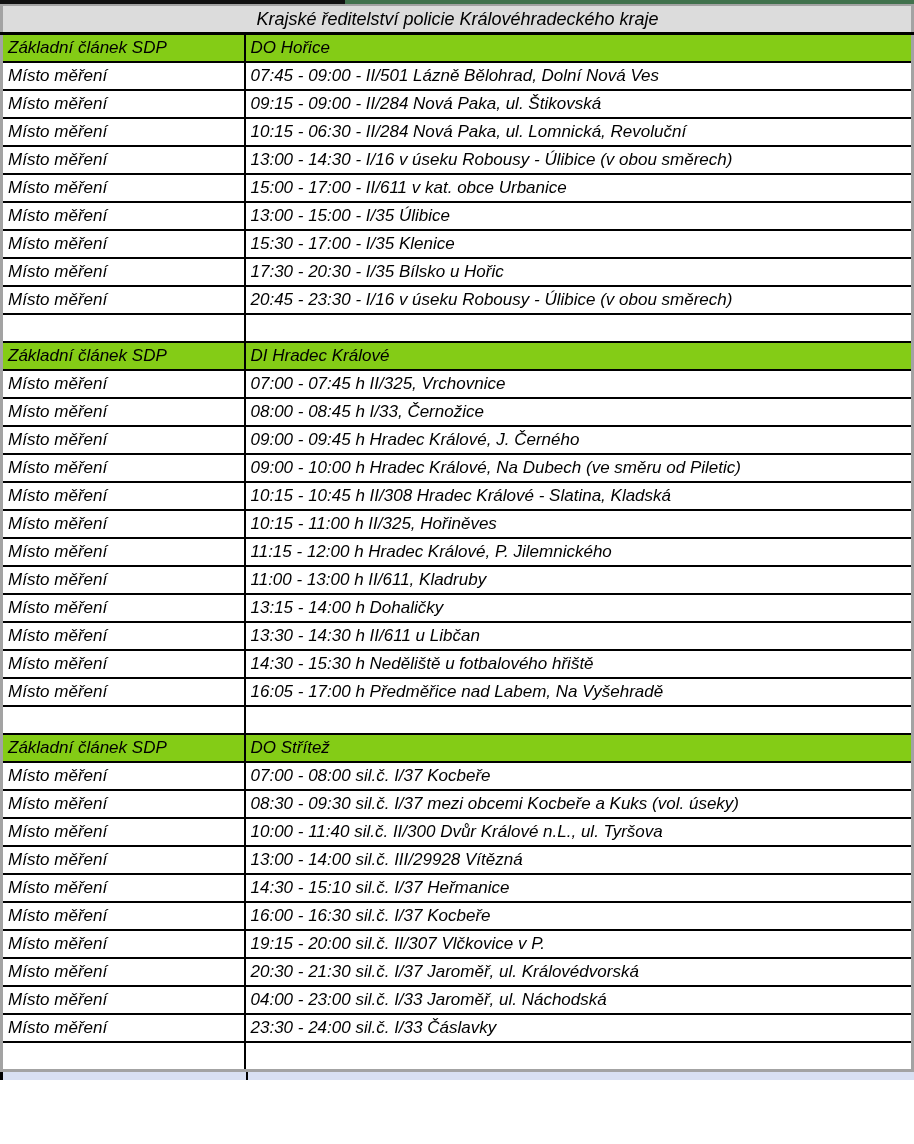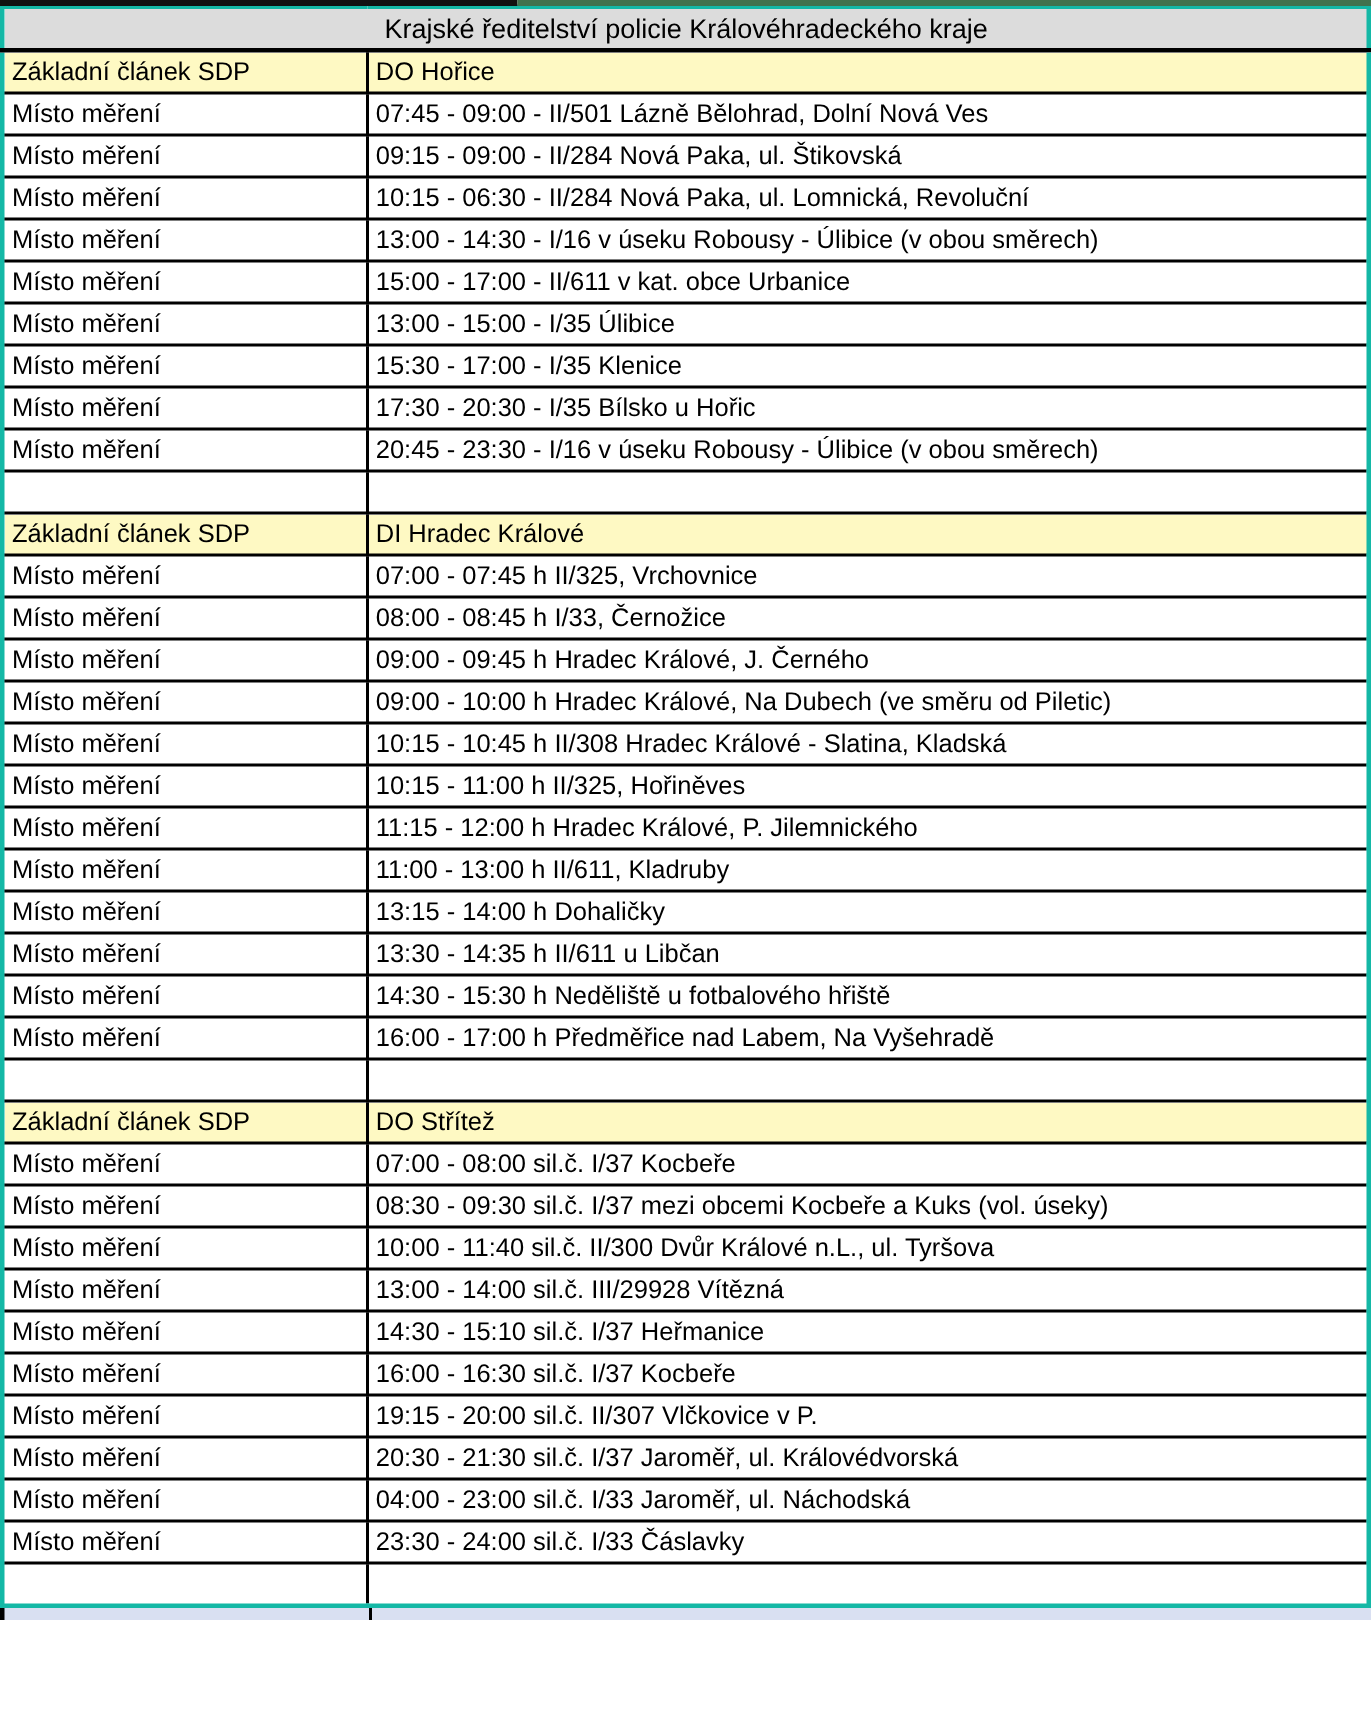--- a/index.html
+++ b/index.html
@@ -34,28 +34,28 @@
   table.schedule td {
     border: 2px solid #000000;
     height: 26px;
     padding: 0 4px 0 5px;
     font-size: 17px;
     line-height: 26px;
     white-space: nowrap;
     overflow: hidden;
     background: #ffffff;
   }
-  table.schedule { border: 3px solid #14b8a6; }
+  table.schedule { border: 3px solid #a3a3a3; font-style: italic; }
   tr.title-row td {
     background: #dcdcdc;
     text-align: center;
     font-size: 18px;
     border-bottom-width: 3px;
   }
-  tr.section-row td { background: #fef9c3; }
+  tr.section-row td { background: #84cc16; }
   tr.empty-row td { background: #ffffff; }
 
   .bottom-sliver {
     height: 8px;
     width: 914px;
     background: #d9e0f2;
     border-left: 3px solid #000;
     box-sizing: border-box;
     position: relative;
   }
@@ -169,29 +169,29 @@
     <tr>
       <td>Místo měření</td>
       <td>11:00 - 13:00 h II/611, Kladruby</td>
     </tr>
     <tr>
       <td>Místo měření</td>
       <td>13:15 - 14:00 h  Dohaličky</td>
     </tr>
     <tr>
       <td>Místo měření</td>
-      <td>13:30 - 14:35 h II/611 u Libčan</td>
+      <td>13:30 - 14:30 h II/611 u Libčan</td>
     </tr>
     <tr>
       <td>Místo měření</td>
       <td>14:30 - 15:30 h Neděliště u fotbalového hřiště</td>
     </tr>
     <tr>
       <td>Místo měření</td>
-      <td>16:00 - 17:00 h Předměřice nad Labem, Na Vyšehradě</td>
+      <td>16:05 - 17:00 h Předměřice nad Labem, Na Vyšehradě</td>
     </tr>
     <tr class="empty-row">
       <td></td>
       <td></td>
     </tr>
 
     <tr class="section-row">
       <td>Základní článek SDP</td>
       <td>DO Střítež</td>
     </tr>

